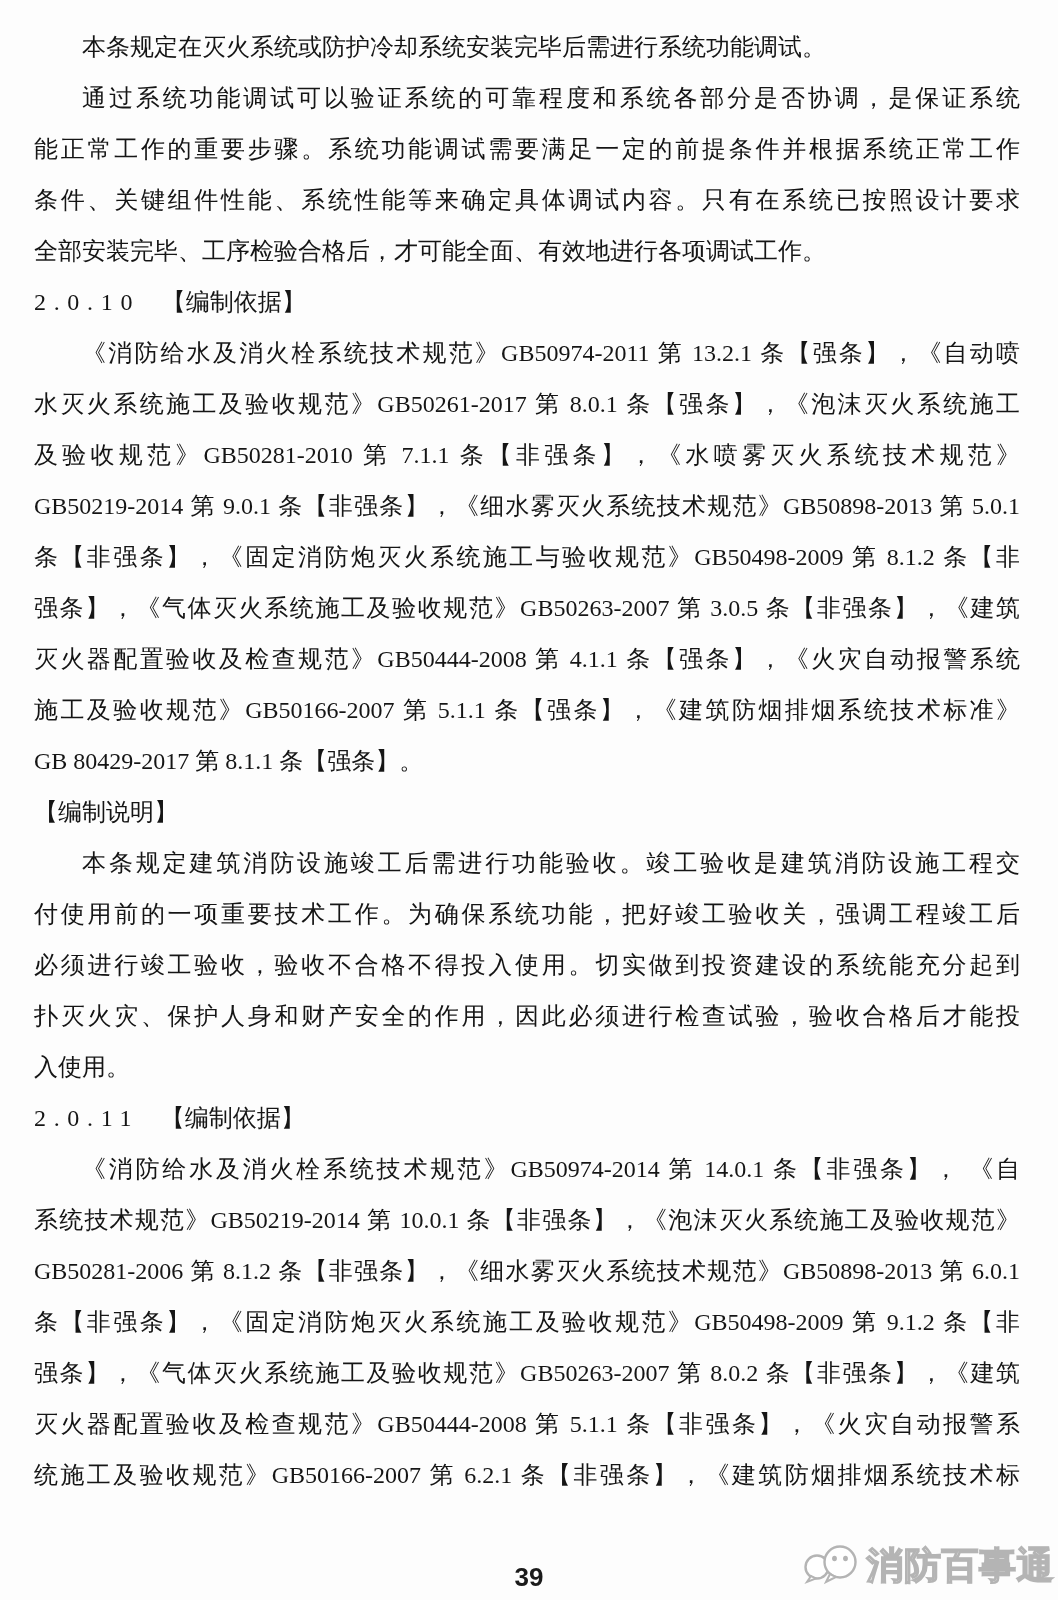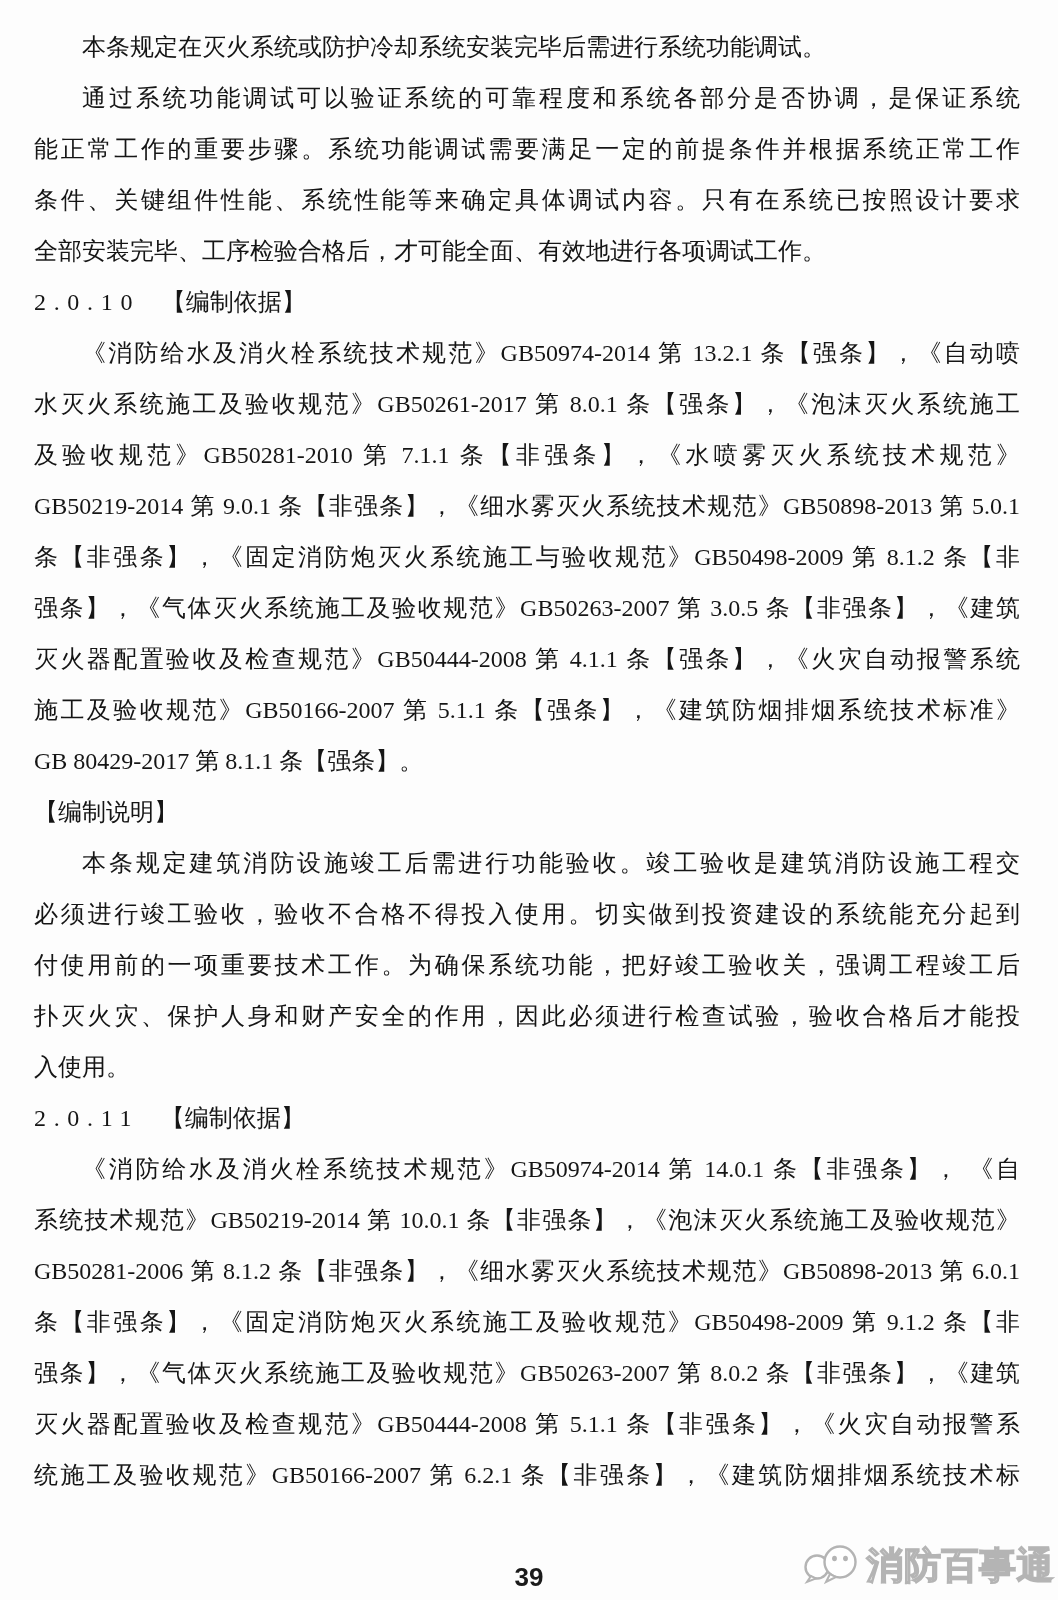--- a/index.html
+++ b/index.html
@@ -95,35 +95,35 @@
         <div class="line indent">本条规定在灭火系统或防护冷却系统安装完毕后需进行系统功能调试。</div>
       </div>
       <div class="paragraph">
         <div class="line fill indent">通过系统功能调试可以验证系统的可靠程度和系统各部分是否协调，是保证系统</div>
         <div class="line fill">能正常工作的重要步骤。系统功能调试需要满足一定的前提条件并根据系统正常工作</div>
         <div class="line fill">条件、关键组件性能、系统性能等来确定具体调试内容。只有在系统已按照设计要求</div>
         <div class="line">全部安装完毕、工序检验合格后，才可能全面、有效地进行各项调试工作。</div>
       </div>
       <div class="line heading"><span class="sec-num">2.0.10</span><span class="sec-title">【编制依据】</span></div>
       <div class="paragraph">
-        <div class="line fill indent">《消防给水及消火栓系统技术规范》GB50974-2014 第 13.2.1 条【强条】，《自动喷</div>
+        <div class="line fill indent">《消防给水及消火栓系统技术规范》GB50974-2011 第 13.2.1 条【强条】，《自动喷</div>
         <div class="line fill">水灭火系统施工及验收规范》GB50261-2017 第 8.0.1 条【强条】，《泡沫灭火系统施工</div>
         <div class="line fill">及验收规范》GB50281-2010 第 7.1.1 条【非强条】，《水喷雾灭火系统技术规范》</div>
         <div class="line fill">GB50219-2014 第 9.0.1 条【非强条】，《细水雾灭火系统技术规范》GB50898-2013 第 5.0.1</div>
         <div class="line fill">条【非强条】，《固定消防炮灭火系统施工与验收规范》GB50498-2009 第 8.1.2 条【非</div>
         <div class="line fill">强条】，《气体灭火系统施工及验收规范》GB50263-2007 第 3.0.5 条【非强条】，《建筑</div>
         <div class="line fill">灭火器配置验收及检查规范》GB50444-2008 第 4.1.1 条【强条】，《火灾自动报警系统</div>
         <div class="line fill">施工及验收规范》GB50166-2007 第 5.1.1 条【强条】，《建筑防烟排烟系统技术标准》</div>
         <div class="line">GB 80429-2017 第 8.1.1 条【强条】。</div>
       </div>
       <div class="line heading"><span class="sec-title">【编制说明】</span></div>
       <div class="paragraph">
         <div class="line fill indent">本条规定建筑消防设施竣工后需进行功能验收。竣工验收是建筑消防设施工程交</div>
+        <div class="line fill">付使用前的一项重要技术工作。为确保系统功能，把好竣工验收关，强调工程竣工后</div>
         <div class="line fill">必须进行竣工验收，验收不合格不得投入使用。切实做到投资建设的系统能充分起到</div>
-        <div class="line fill">付使用前的一项重要技术工作。为确保系统功能，把好竣工验收关，强调工程竣工后</div>
         <div class="line fill">扑灭火灾、保护人身和财产安全的作用，因此必须进行检查试验，验收合格后才能投</div>
         <div class="line">入使用。</div>
       </div>
       <div class="line heading"><span class="sec-num">2.0.11</span><span class="sec-title">【编制依据】</span></div>
       <div class="paragraph">
         <div class="line fill indent">《消防给水及消火栓系统技术规范》GB50974-2014 第 14.0.1 条【非强条】， 《自</div>
         <div class="line fill">系统技术规范》GB50219-2014 第 10.0.1 条【非强条】，《泡沫灭火系统施工及验收规范》</div>
         <div class="line fill">GB50281-2006 第 8.1.2 条【非强条】，《细水雾灭火系统技术规范》GB50898-2013 第 6.0.1</div>
         <div class="line fill">条【非强条】，《固定消防炮灭火系统施工及验收规范》GB50498-2009 第 9.1.2 条【非</div>
         <div class="line fill">强条】，《气体灭火系统施工及验收规范》GB50263-2007 第 8.0.2 条【非强条】，《建筑</div>

